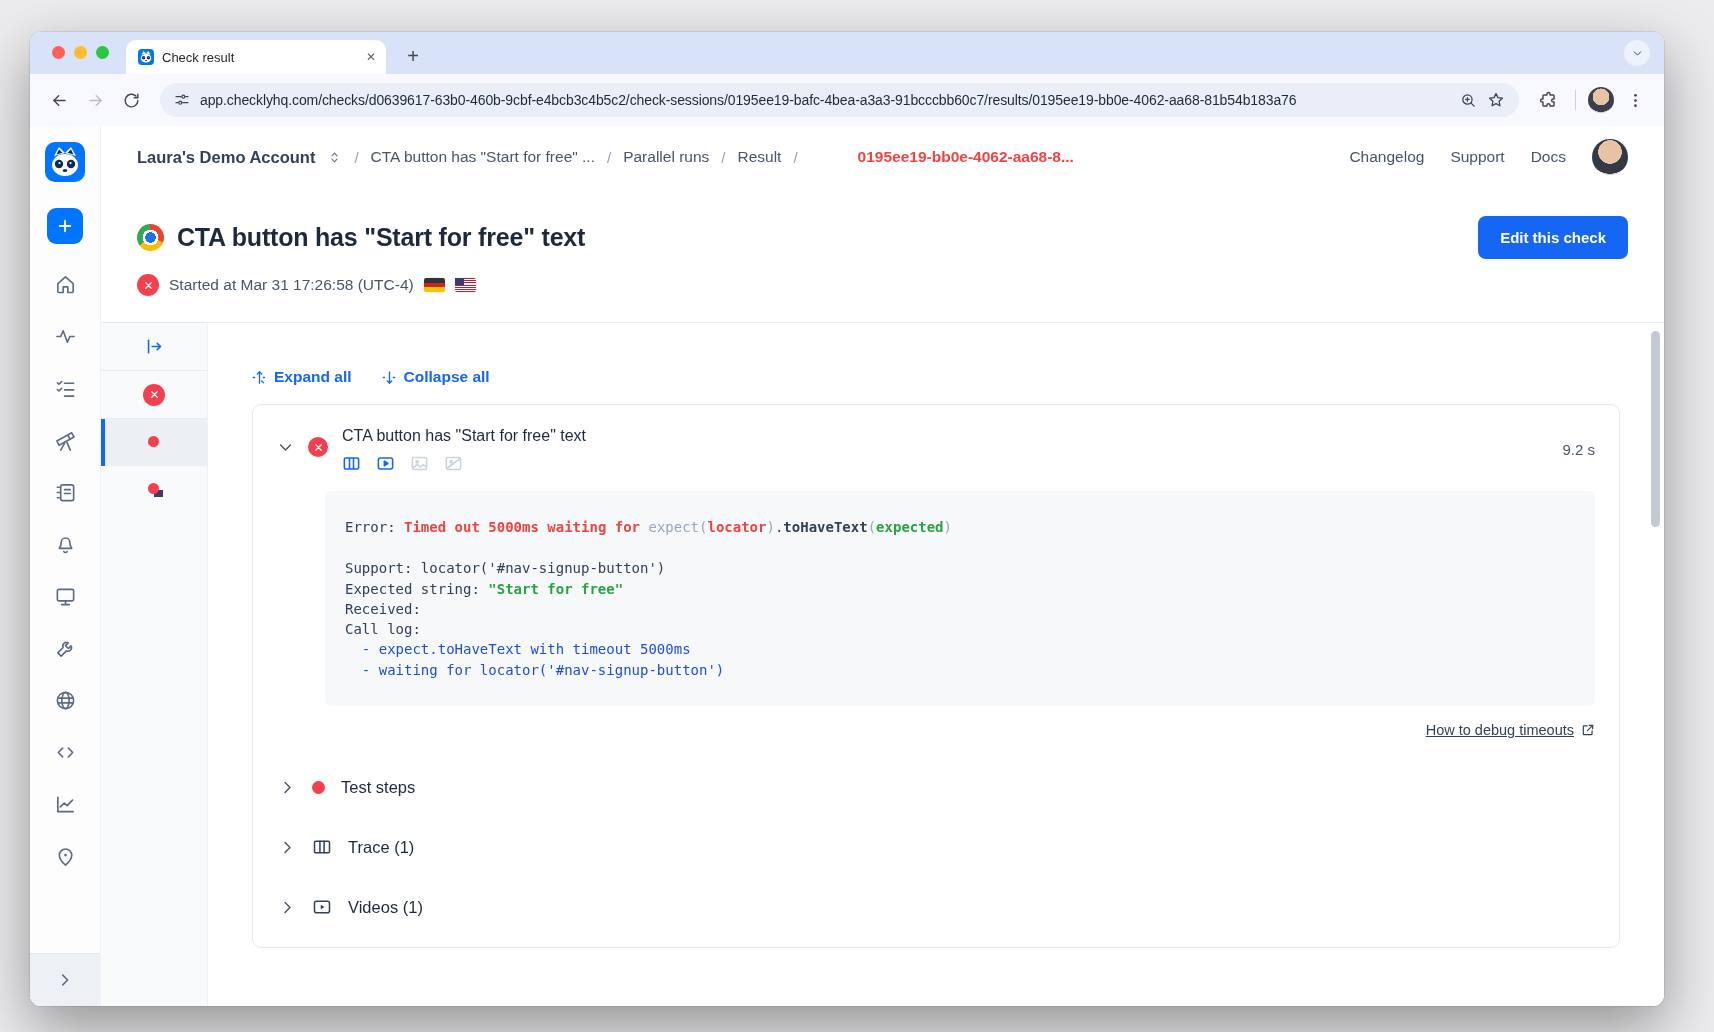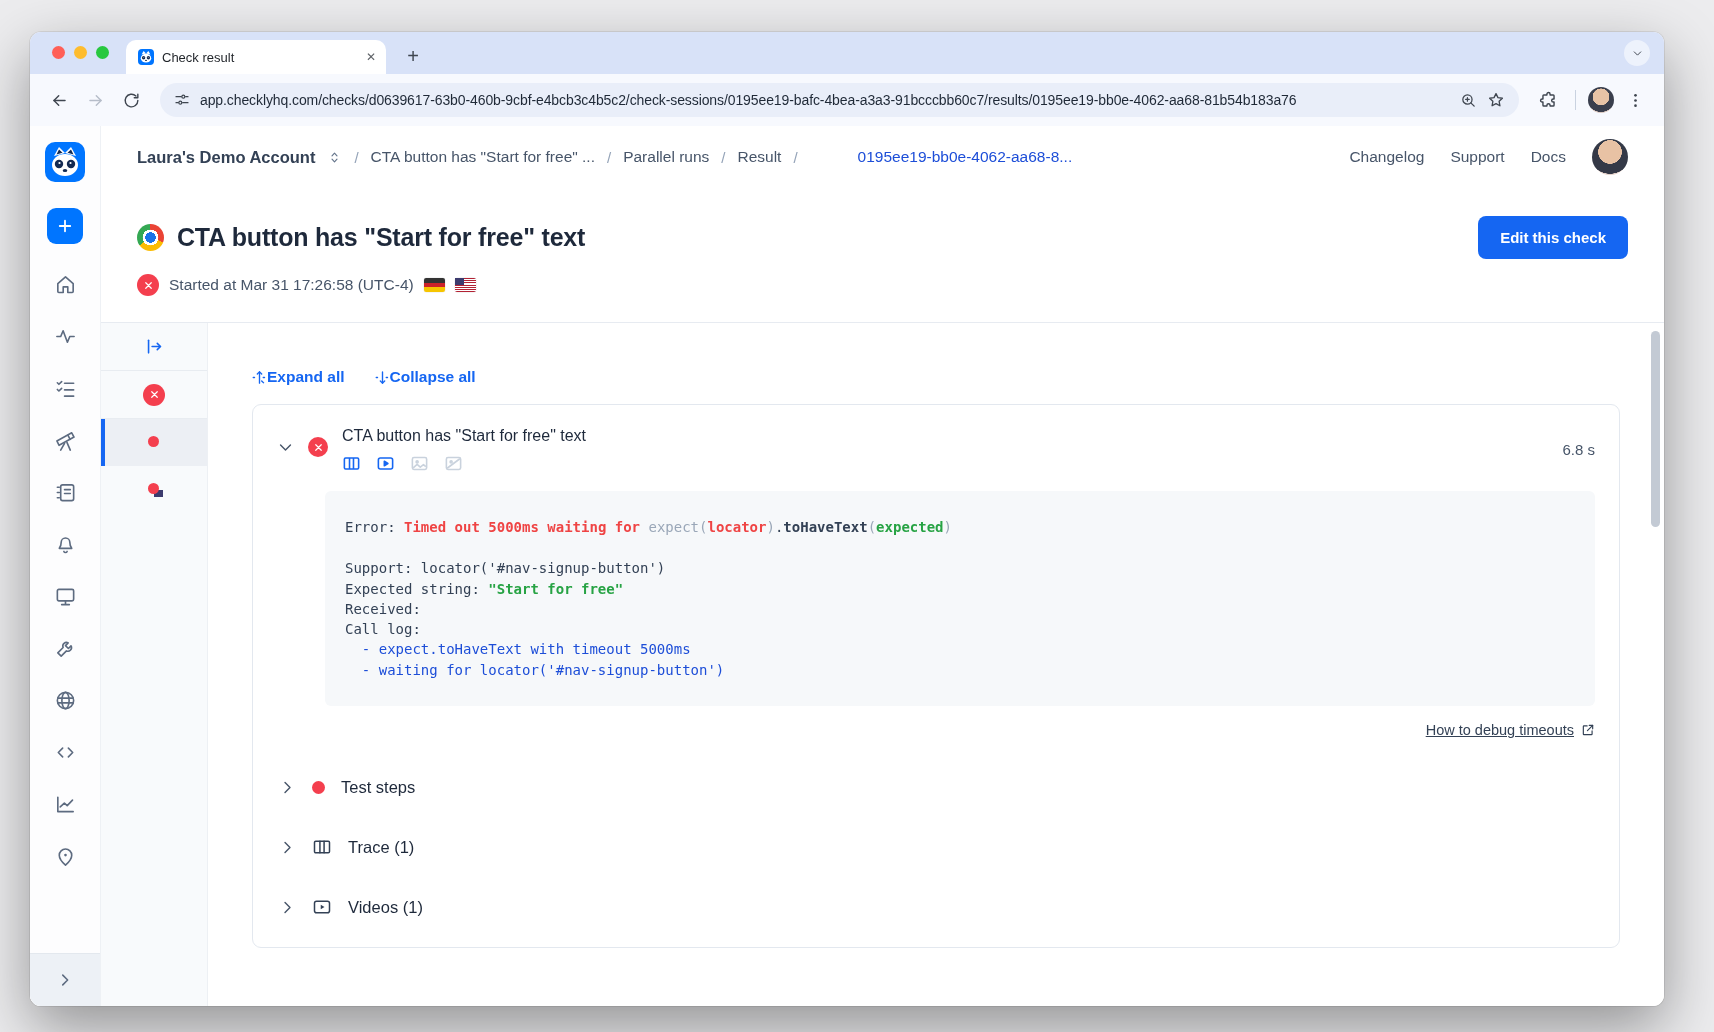--- a/index.html
+++ b/index.html
@@ -38,21 +38,21 @@
            align-items:center;justify-content:center;font-size:24px;font-weight:bold;margin-bottom:26px;}
   .rit{width:40px;height:28px;display:flex;align-items:center;justify-content:center;margin-bottom:24px;}
   .ic{width:23px;height:23px;stroke:#5d6b80;stroke-width:1.7;fill:none;stroke-linecap:round;stroke-linejoin:round;}
   .rail-foot{margin-top:auto;width:70px;height:52px;background:#edf1f6;border-top:1px solid #e3e8ee;
              display:flex;align-items:center;justify-content:center;}
   .maincol{flex:1;display:flex;flex-direction:column;min-width:0;}
   
   .topnav{height:62px;flex:none;display:flex;align-items:center;padding:0 36px;gap:12px;background:#fff;}
   .acct{font-size:16.5px;font-weight:bold;color:#334155;white-space:nowrap;}
   .crumb{font-size:15.5px;color:#475569;white-space:nowrap;}
-  .crumb.last{font-weight:normal;color:#1d4ed8;padding-left:48px;}
+  .crumb.last{font-weight:bold;color:#ef4444;padding-left:48px;}
   .sep{color:#94a3b8;font-size:15px;}
   .navlinks{margin-left:auto;display:flex;align-items:center;gap:26px;}
   .navlink{font-size:15.5px;color:#475569;}
   .avatar-lg{width:36px;height:36px;border-radius:50%;
      background:radial-gradient(circle at 50% 36%,#e8c2a4 0 40%,#343947 41% 74%,#e3d0c8 75%);}
   
   .pagehead{padding:28px 36px 26px;background:#fff;}
   .titlerow{display:flex;align-items:center;gap:13px;}
   .chrome-ic{width:27px;height:27px;border-radius:50%;flex:none;
      background:radial-gradient(circle at center,#1a73e8 0 27%,#fff 28% 41%,rgba(0,0,0,0) 42%),
@@ -75,21 +75,21 @@
   .runsbar{width:106px;flex:none;background:#f8fafc;border-right:1px solid #edf0f4;}
   .runrow{height:47px;display:flex;align-items:center;justify-content:center;position:relative;}
   .runrow.bline{border-bottom:1px solid #e8ecf1;}
   .runrow.active{background:#eceff4;}
   .runrow.active::before{content:"";position:absolute;left:0;top:0;bottom:0;width:4px;background:#1566f2;}
   .flagwrap{position:relative;}
   .panel{flex:1;padding:26px 44px 30px;min-width:0;overflow:hidden;}
   .reph{display:flex;align-items:center;gap:12px;}
   .reph .t{font-size:18.5px;font-weight:bold;color:#1e293b;}
   .linksrow{display:flex;align-items:center;gap:30px;margin-top:19px;}
-  .blink{display:flex;align-items:center;font-size:15.5px;font-weight:bold;color:#1566f2;cursor:pointer;}
+  .blink{display:flex;align-items:center;gap:7px;font-size:15.5px;font-weight:bold;color:#1566f2;cursor:pointer;}
   .card{margin-top:18px;border:1px solid #e3e8ef;border-radius:9px;padding:20px 24px 30px;}
   .testrow{display:flex;gap:14px;}
   .chev{width:17px;height:17px;stroke:#475569;stroke-width:2;fill:none;stroke-linecap:round;stroke-linejoin:round;flex:none;}
   .testrow .xcirc{width:20px;height:20px;margin-top:12px;}
   .testrow .chev{margin-top:14px;}
   .tmain{flex:1;min-width:0;}
   .tname{font-size:16px;color:#1e293b;margin-top:2px;}
   .ticons{display:flex;gap:15px;margin-top:9px;}
   .ticons svg{width:19px;height:19px;}
   .dur{font-size:15px;color:#475569;align-self:center;}
@@ -432,21 +432,21 @@
                       <circle cx="9" cy="10" r="1.3"></circle>
                       <path d="M4 17.5l5-4.5 4 3.5 4-3 3 2.5"></path>
                     </svg>
                   <svg viewBox="0 0 24 24" style="stroke:#c9d2dd;stroke-width:2;fill:none;stroke-linejoin:round">
                       <rect x="3" y="4.5" width="18" height="15" rx="2"></rect>
                       <path d="M4 18L20 6"></path>
                       <circle cx="9" cy="10" r="1.3"></circle>
                     </svg>
                 </div>
               </div>
-              <span class="dur">6.8 s</span>
+              <span class="dur">9.2 s</span>
             </div>
 
 
             <div class="codeblock">
               <div class="cl"><span>Error: </span><span class="c-red">Timed out 5000ms waiting for </span><span class="c-gray">expect(</span><span class="c-red">locator</span><span class="c-gray">)</span><span>.</span><span class="c-b">toHaveText</span><span class="c-gray">(</span><span class="c-green">expected</span><span class="c-gray">)</span></div>
               <div class="cl gap">Support: locator('#nav-signup-button')</div>
               <div class="cl"><span>Expected string: </span><span class="c-green">"Start for free"</span></div>
               <div class="cl">Received:</div>
               <div class="cl">Call log:</div>
               <div class="cl c-dim">  - expect.toHaveText with timeout 5000ms</div>

